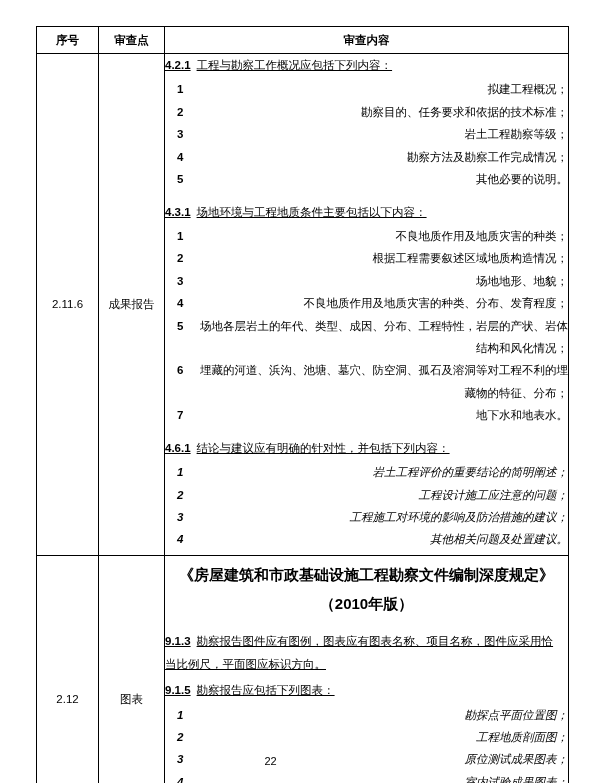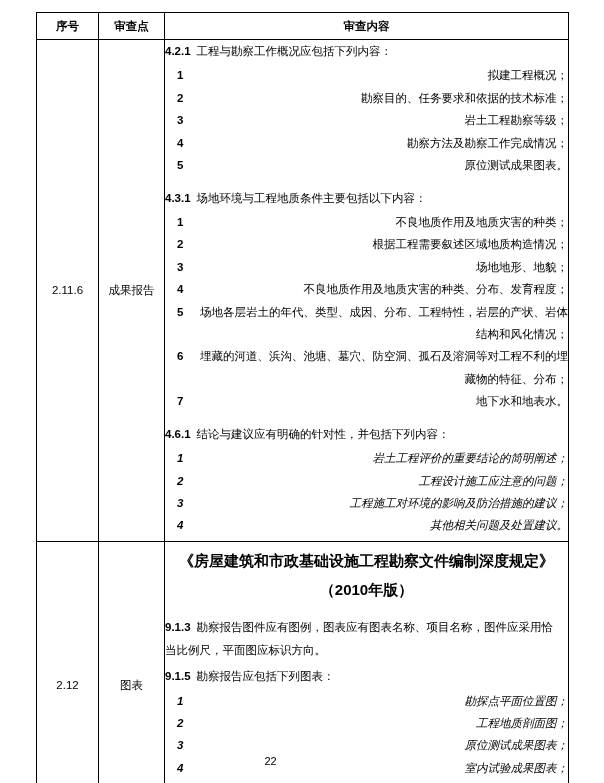--- a/index.html
+++ b/index.html
@@ -12,21 +12,21 @@
     height: 783px;
     font-family: "Liberation Serif", "DejaVu Serif", serif;
     color: #000000;
     position: relative;
   }
   .page {
     width: 541px;
     height: 783px;
     position: relative;
     box-sizing: border-box;
-    padding: 12px 36px 0 36px;
+    padding: 26px 36px 0 36px;
   }
   table.doc-table {
     width: 532px;
     border-collapse: collapse;
     table-layout: fixed;
   }
   table.doc-table td, table.doc-table th {
     border: 1px solid #000000;
     vertical-align: middle;
     padding: 0;
@@ -50,20 +50,21 @@
   }
   .cell-content {
     padding: 9px 10px 9px 12px;
     font-size: 11.5px;
     line-height: 1.95;
     font-family: "Liberation Sans", "DejaVu Sans", sans-serif;
   }
   .clause {
     margin: 0 4px 2px 0;
     display: block;
+    text-decoration: underline;
   }
   .clause-num {
     font-weight: bold;
     margin-right: 6px;
   }
   ol.items {
     list-style: none;
     margin: 0 0 10px 0;
     padding: 0 0 0 0;
     counter-reset: itm;
@@ -130,21 +131,21 @@
 
           <div class="group">
             <div class="clause">
               <span class="clause-num">4.2.1</span><span>工程与勘察工作概况应包括下列内容：</span>
             </div>
             <ol class="items">
               <li>拟建工程概况；</li>
               <li>勘察目的、任务要求和依据的技术标准；</li>
               <li>岩土工程勘察等级；</li>
               <li>勘察方法及勘察工作完成情况；</li>
-              <li>原位测试成果图表。</li>
+              <li>其他必要的说明。</li>
             </ol>
           </div>
 
           <div class="group">
             <div class="clause">
               <span class="clause-num">4.3.1</span><span>场地环境与工程地质条件主要包括以下内容：</span>
             </div>
             <ol class="items">
               <li>不良地质作用及地质灾害的种类；</li>
               <li>根据工程需要叙述区域地质构造情况；</li>

